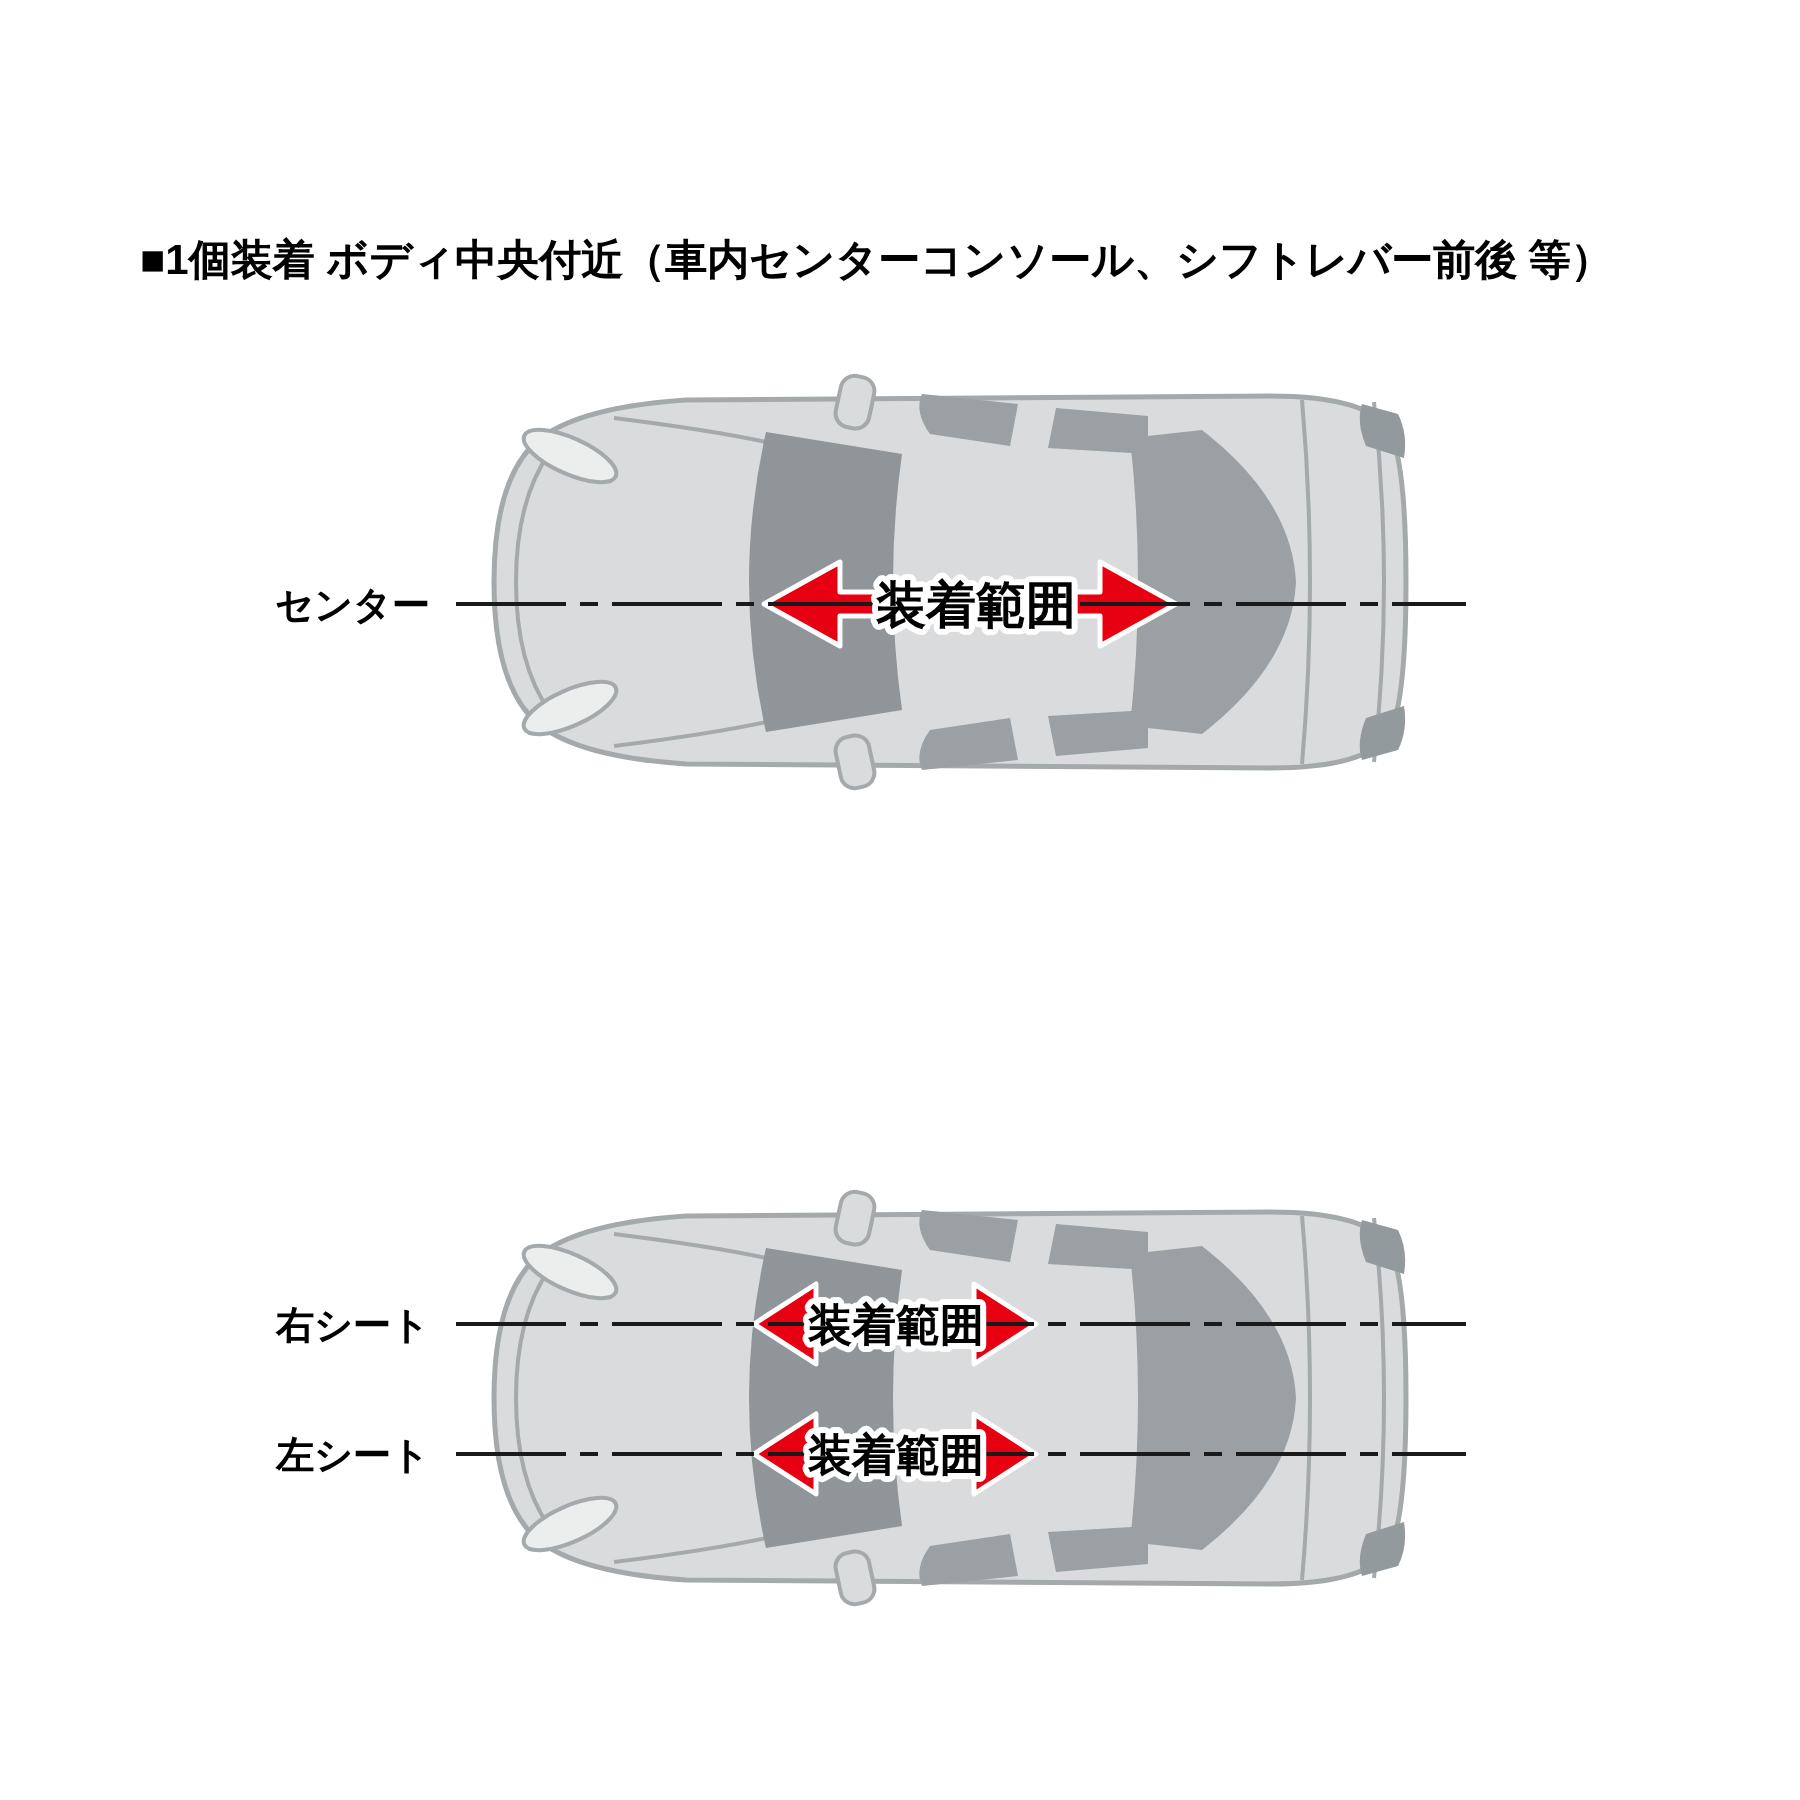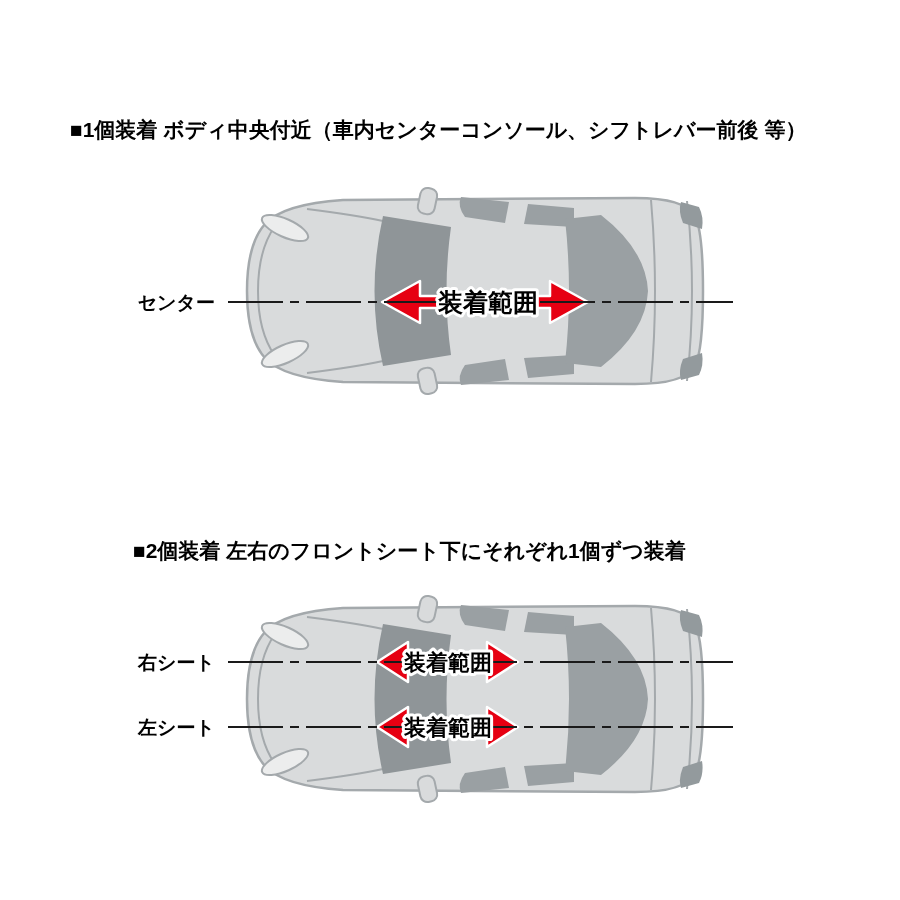--- a/index.html
+++ b/index.html
@@ -67,21 +67,20 @@
 
     <polygon class="arrow" fill="#e60012" points="272,132 310,111 310,126 440,126 440,111 478,132 440,153 440,138 310,138 310,153"></polygon>
 
     <line class="chain-line" x1="118" y1="132" x2="623" y2="132"></line>
 
     <text class="pos-label" x="105" y="139" text-anchor="end">センター</text>
 
     <text class="range-text big" x="378" y="141" text-anchor="middle">装着範囲</text>
   </svg>
 
-  <div id="heading-2" class="heading">■2個装着 左右のフロントシート下にそれぞれ1個ずつ装着</div>
 
   <svg id="diagram-2" class="diagram" viewBox="0 0 690 260">
     <use href="#car" xlink:href="#car" x="133" y="27"></use>
 
     <polygon class="arrow" fill="#e60012" points="267,87 298,67 298,81 377,81 377,67 408,87 377,107 377,93 298,93 298,107"></polygon>
     <polygon class="arrow" fill="#e60012" points="267,152 298,132 298,146 377,146 377,132 408,152 377,172 377,158 298,158 298,172"></polygon>
 
     <line class="chain-line" x1="118" y1="87" x2="623" y2="87"></line>
     <line class="chain-line" x1="118" y1="152" x2="623" y2="152"></line>
 

